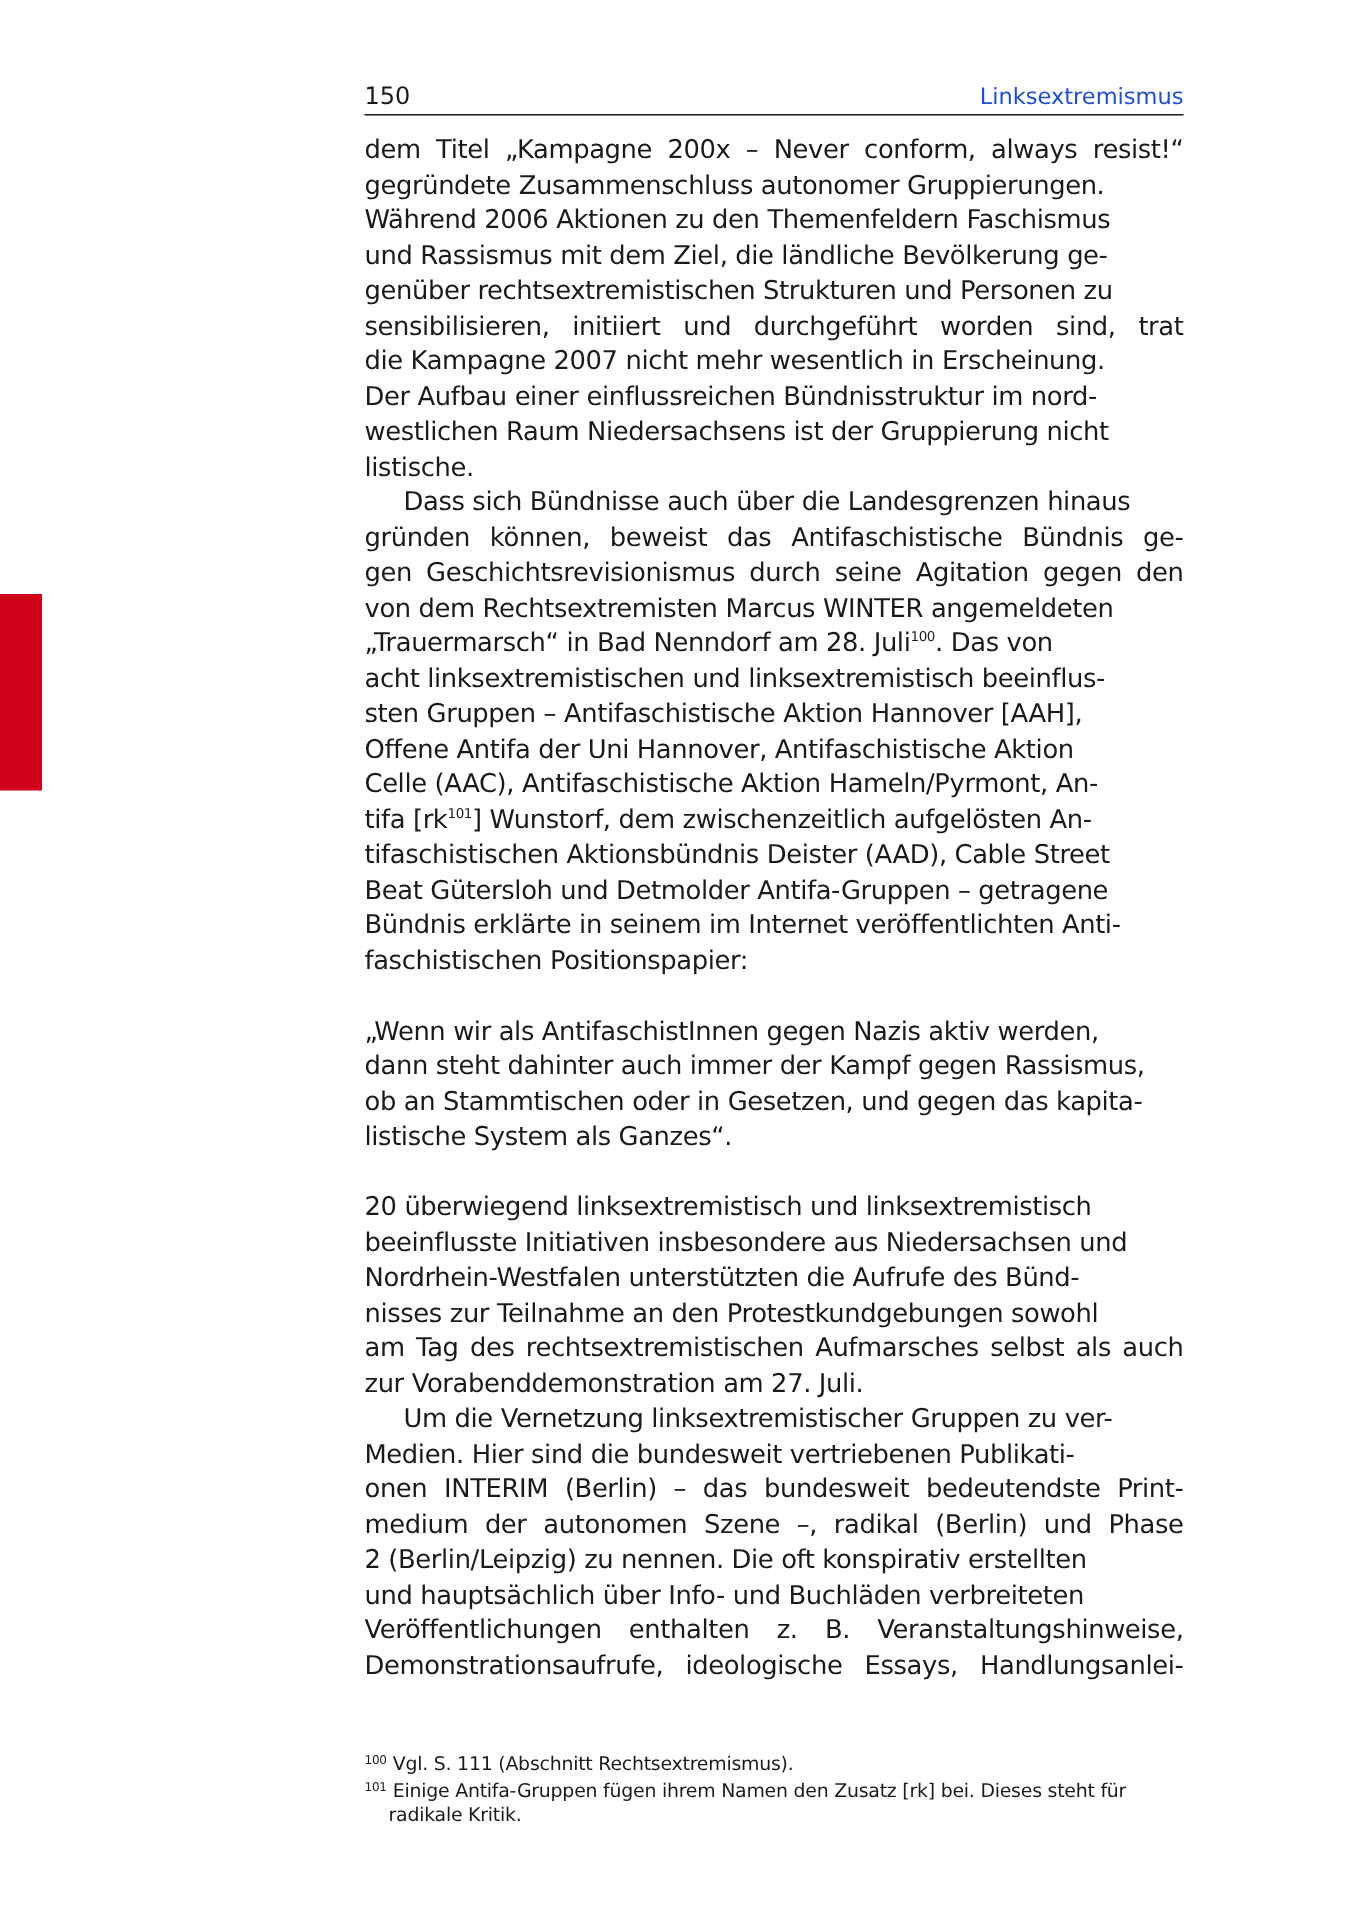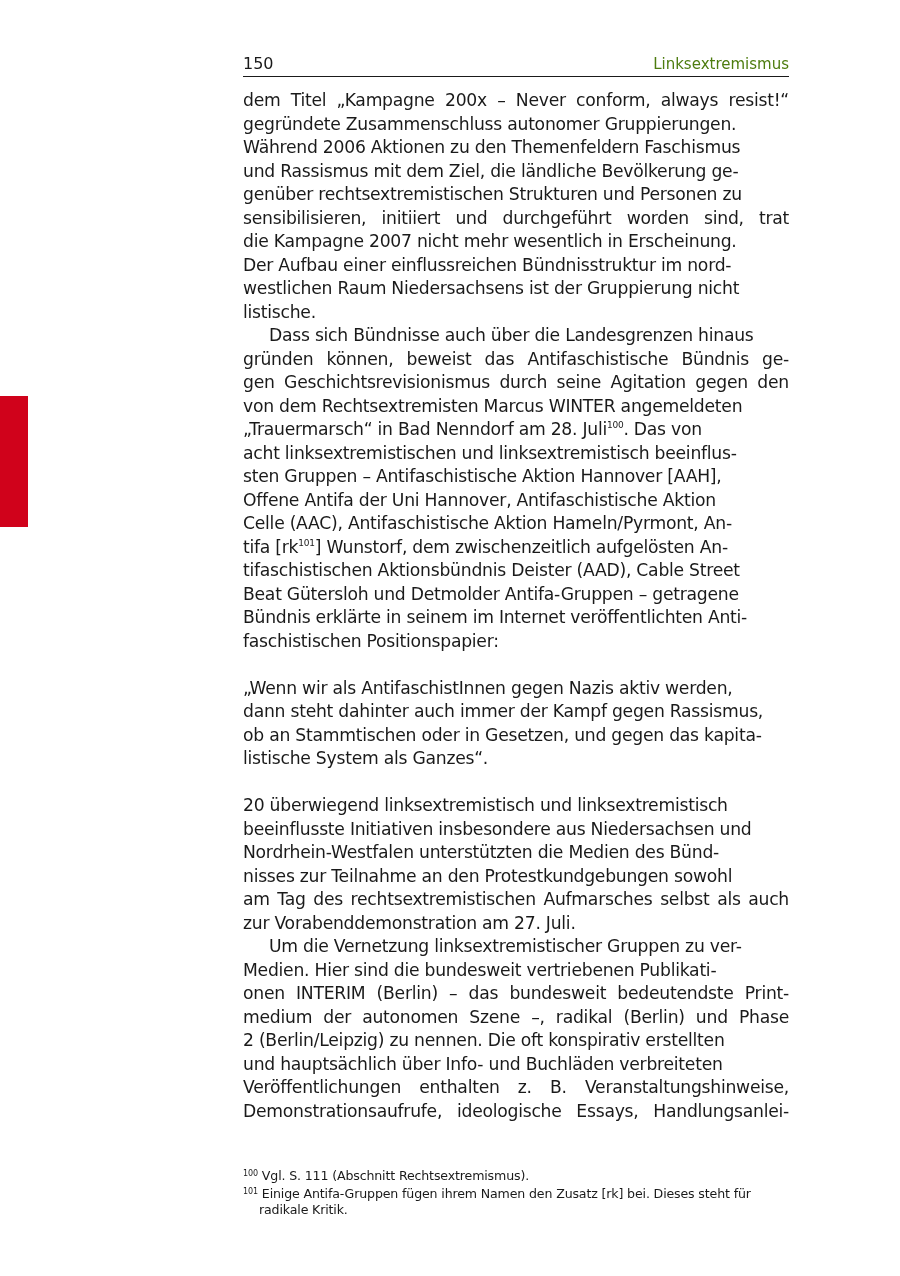--- a/index.html
+++ b/index.html
@@ -13,21 +13,21 @@
     background: #d0021b;
   }
   .header {
     position: absolute; left: 243px; top: 52px; width: 546px; height: 24px;
     border-bottom: 1.5px solid #1a1a1a;
   }
   .page-number {
     position: absolute; left: 0; top: 2px; font-size: 16px;
   }
   .running-title {
-    position: absolute; right: 0; top: 3px; font-size: 15px; color: #4d7c0f;
+    position: absolute; right: 0; top: 3px; font-size: 15px; color: #1d4ed8;
   }
   .body-text {
     position: absolute; left: 243px; top: 89px; width: 546px;
   }
   .line {
     display: block; height: 23.5px; line-height: 23.5px;
     font-size: 17.2px; white-space: nowrap; letter-spacing: -0.25px;
   }
   .line.justify { text-align: justify; text-align-last: justify; }
   .line.indent { padding-left: 26px; }
@@ -84,21 +84,21 @@
 
   <span class="line italic">„Wenn wir als AntifaschistInnen gegen Nazis aktiv werden,</span>
   <span class="line italic">dann steht dahinter auch immer der Kampf gegen Rassismus,</span>
   <span class="line italic">ob an Stammtischen oder in Gesetzen, und gegen das kapita-</span>
   <span class="line italic">listische System als Ganzes“.</span>
 
   <span class="gap"></span>
 
   <span class="line">20 überwiegend linksextremistisch und linksextremistisch</span>
   <span class="line">beeinflusste Initiativen insbesondere aus Niedersachsen und</span>
-  <span class="line">Nordrhein-Westfalen unterstützten die Medien des Bünd-</span>
+  <span class="line">Nordrhein-Westfalen unterstützten die Aufrufe des Bünd-</span>
   <span class="line">nisses zur Teilnahme an den Protestkundgebungen sowohl</span>
   <span class="line justify">am Tag des rechtsextremistischen Aufmarsches selbst als auch</span>
   <span class="line">zur Vorabenddemonstration am 27. Juli.</span>
   <span class="line indent">Um die Vernetzung linksextremistischer Gruppen zu ver-</span>
   <span class="line">Medien. Hier sind die bundesweit vertriebenen Publikati-</span>
   <span class="line justify">onen INTERIM (Berlin) – das bundesweit bedeutendste Print-</span>
   <span class="line justify">medium der autonomen Szene –, radikal (Berlin) und Phase</span>
   <span class="line">2 (Berlin/Leipzig) zu nennen. Die oft konspirativ erstellten</span>
   <span class="line">und hauptsächlich über Info- und Buchläden verbreiteten</span>
   <span class="line justify">Veröffentlichungen enthalten z. B. Veranstaltungshinweise,</span>

